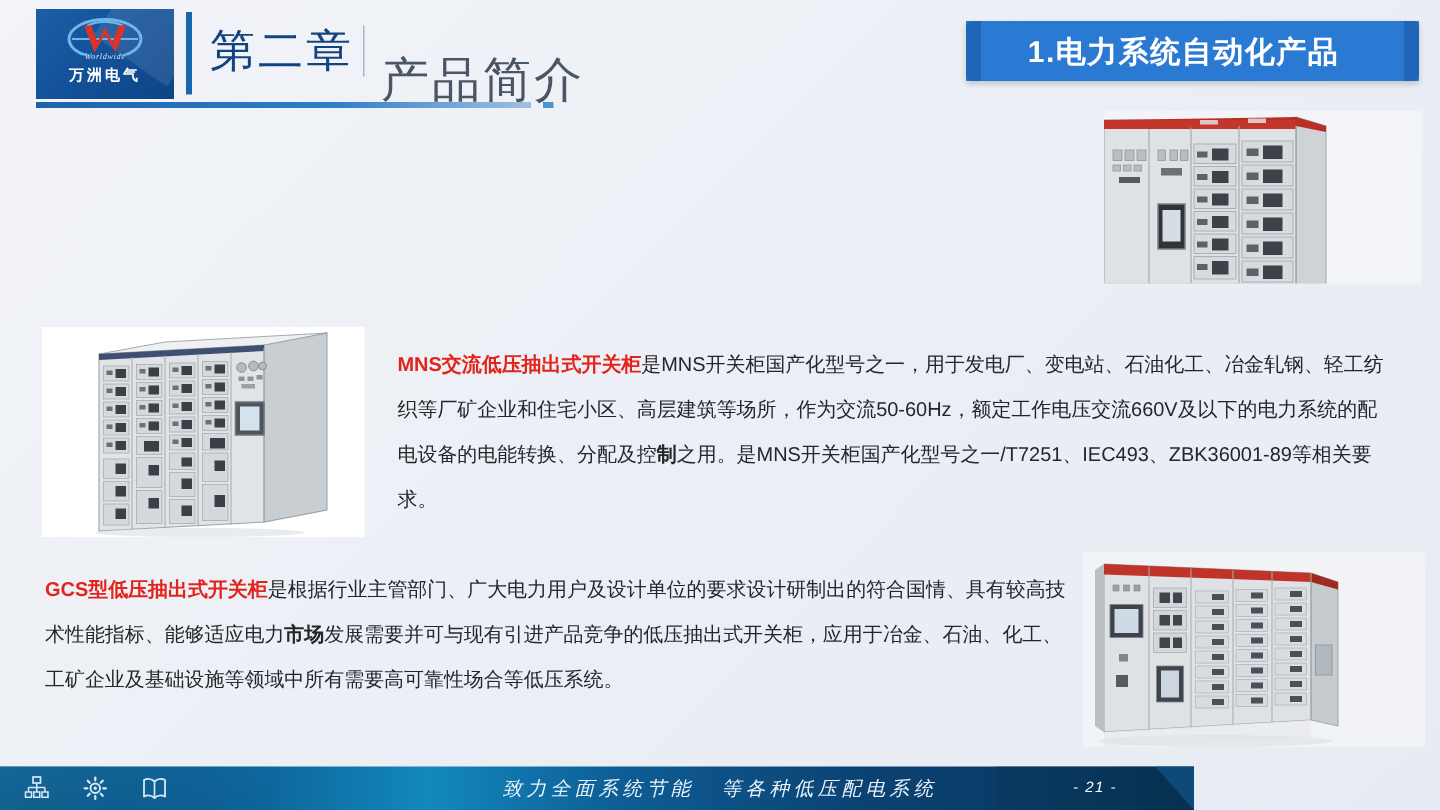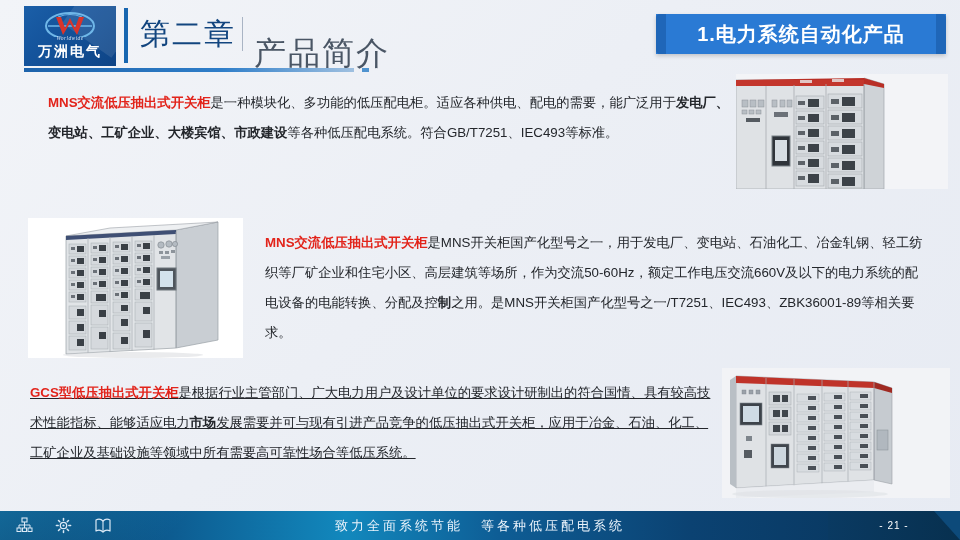--- a/index.html
+++ b/index.html
@@ -29,21 +29,21 @@
     position:absolute;left:50%;top:5px;transform:translateX(-50%);
     width:52px;height:26px;
   }
   .logo-sub{
     position:absolute;left:0;top:29px;width:100%;text-align:center;
     font-size:5.5px;color:#cfe0f2;letter-spacing:.4px;font-style:italic;
     font-family:"Liberation Serif",serif;
   }
   .logo-cn{
     position:absolute;left:0;top:37px;width:100%;text-align:center;
-    font-size:14px;color:#ffffff;font-weight:bold;letter-spacing:2px;font-family:Liberation Serif, serif;
+    font-size:10px;color:#ffffff;font-weight:bold;letter-spacing:2px;font-family:Liberation Serif, serif;
   }
   .hdr-divider{
     position:absolute;left:124px;top:8px;width:4px;height:55px;
     background:#1766b0;
   }
   .chapter{
     position:absolute;left:140px;top:14px;
     font-size:30px;color:#12457f;font-weight:normal;letter-spacing:2px;
   }
   .chapter-sep{
@@ -62,20 +62,21 @@
     position:absolute;left:362px;top:68px;width:7px;height:4px;
     background:#4f93cf;
   }
 
   
   .badge{
     position:absolute;right:14px;top:14px;width:290px;height:40px;
     background:#2a7ad4;
     border-radius:0;
     box-shadow:0 2px 4px rgba(0,0,0,.18);
+    padding-left:12px;
   }
   .badge:before{
     content:"";position:absolute;left:0;top:0;width:10px;height:40px;
     background:#1f66b8;border-radius:4px 0 0 4px;
   }
   .badge:after{
     content:"";position:absolute;right:0;top:0;width:10px;height:40px;
     background:#1f66b8;border-radius:0 4px 4px 0;
   }
   .badge-text{
@@ -84,33 +85,34 @@
     color:#ffffff;font-size:20px;font-weight:bold;letter-spacing:1px;z-index:2;
   }
 
   
   .para{position:absolute;color:#23262b;font-size:13.3px;line-height:30px;}
   .para .hl{color:#e2241b;font-weight:bold;}
   .para .bold{font-weight:bold;}
 
   #para1{left:48px;top:88px;width:690px;}
   #para2{left:265px;top:228px;width:660px;}
-  #para3{left:30px;top:378px;width:690px;text-decoration:underline;}
+  #para3{left:30px;top:378px;width:690px;}
 
   
   .photo{position:absolute;background:#f4f5f8;overflow:hidden;}
   #photo1{left:736px;top:74px;width:212px;height:115px;}
   #photo2{left:28px;top:218px;width:215px;height:140px;background:#ffffff;}
   #photo3{left:722px;top:368px;width:228px;height:130px;}
 
   
   .footer{
-    position:absolute;left:0;top:511px;width:960px;height:29px;
+    position:absolute;left:0;top:511px;width:796px;height:29px;
     background:linear-gradient(90deg,#0a3a64 0%,#0d5c91 18%,#1288bd 36%,#0e5d95 52%,#0b4272 72%,#083358 100%);
     overflow:hidden;
+    font-style:italic;
   }
   .footer:before{
     content:"";position:absolute;left:-40px;top:-20px;width:300px;height:70px;
     background:linear-gradient(120deg,rgba(30,160,215,.55),rgba(10,60,110,0) 70%);
     transform:skewX(-22deg);
   }
   .footer-icons{
     position:absolute;left:16px;top:0;height:29px;display:flex;align-items:center;gap:22px;z-index:3;
   }
   .footer-center{
@@ -155,23 +157,20 @@
     <div class="chapter-sep"></div>
     <div class="chapter-sub">产品简介</div>
     <div class="hdr-underline"></div>
     <div class="hdr-underline2"></div>
 
     <div class="badge">
       <div class="badge-text">1.电力系统自动化产品</div>
     </div>
   </div>
 
-  <div class="para" id="para1">
-    <span class="hl">MNS交流低压抽出式开关柜</span><span>是一种模块化、多功能的低压配电柜。适应各种供电、配电的需要，能广泛用于</span><span class="bold">发电厂、变电站、工矿企业、大楼宾馆、市政建设</span><span>等各种低压配电系统。符合GB/T7251、IEC493等标准。</span>
-  </div>
 
   <div class="para" id="para2">
     <span class="hl">MNS交流低压抽出式开关柜</span><span>是MNS开关柜国产化型号之一，用于发电厂、变电站、石油化工、冶金轧钢、轻工纺织等厂矿企业和住宅小区、高层建筑等场所，作为交流50-60Hz，额定工作电压交流660V及以下的电力系统的配电设备的电能转换、分配及控</span><span class="bold">制</span><span>之用。是MNS开关柜国产化型号之一/T7251、IEC493、ZBK36001-89等相关要求。</span>
   </div>
 
   <div class="para" id="para3">
     <span class="hl">GCS型低压抽出式开关柜</span><span>是根据行业主管部门、广大电力用户及设计单位的要求设计研制出的符合国情、具有较高技术性能指标、能够适应电力</span><span class="bold">市场</span><span>发展需要并可与现有引进产品竞争的低压抽出式开关柜，应用于冶金、石油、化工、工矿企业及基础设施等领域中所有需要高可靠性场合等低压系统。</span>
   </div>
 
   <div class="photo" id="photo1">

